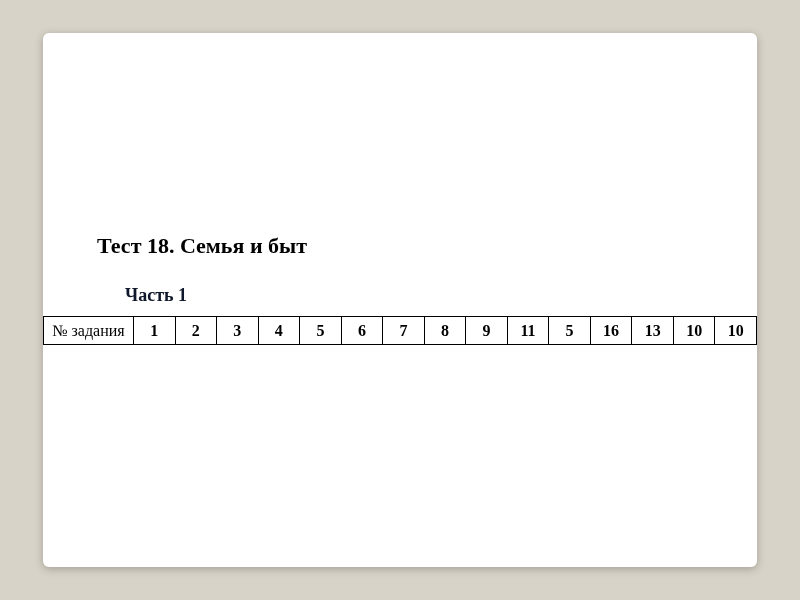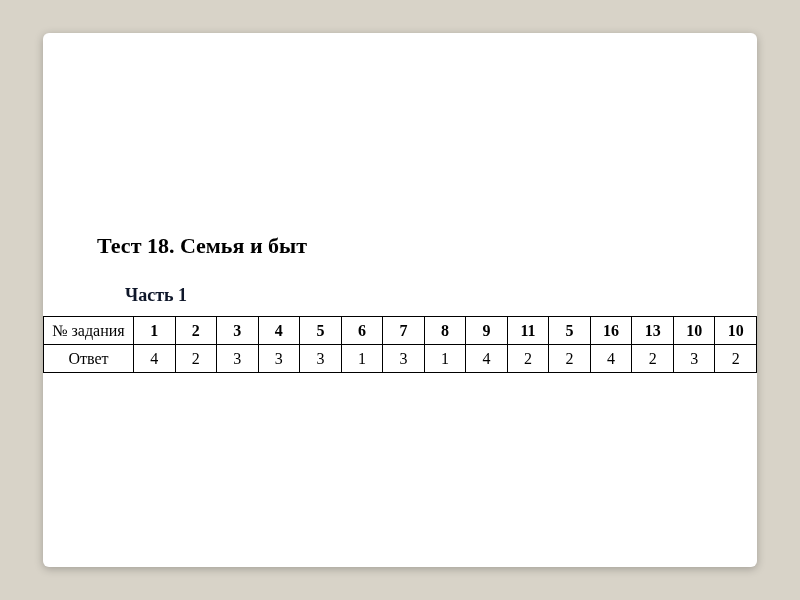--- a/index.html
+++ b/index.html
@@ -122,35 +122,17 @@
           <td>7</td>
           <td>8</td>
           <td>9</td>
           <td>11</td>
           <td>5</td>
           <td>16</td>
           <td>13</td>
           <td>10</td>
           <td>10</td>
         </tr>
-        <tr>
-          <th class="row-label">Ответ</th>
-          <td>4</td>
-          <td>2</td>
-          <td>3</td>
-          <td>3</td>
-          <td>3</td>
-          <td>1</td>
-          <td>3</td>
-          <td>1</td>
-          <td>4</td>
-          <td>2</td>
-          <td>2</td>
-          <td>4</td>
-          <td>2</td>
-          <td>3</td>
-          <td>2</td>
-        </tr>
       </tbody>
         </table>
     </div>
   </div>
 </div>
 
 </body></html>

